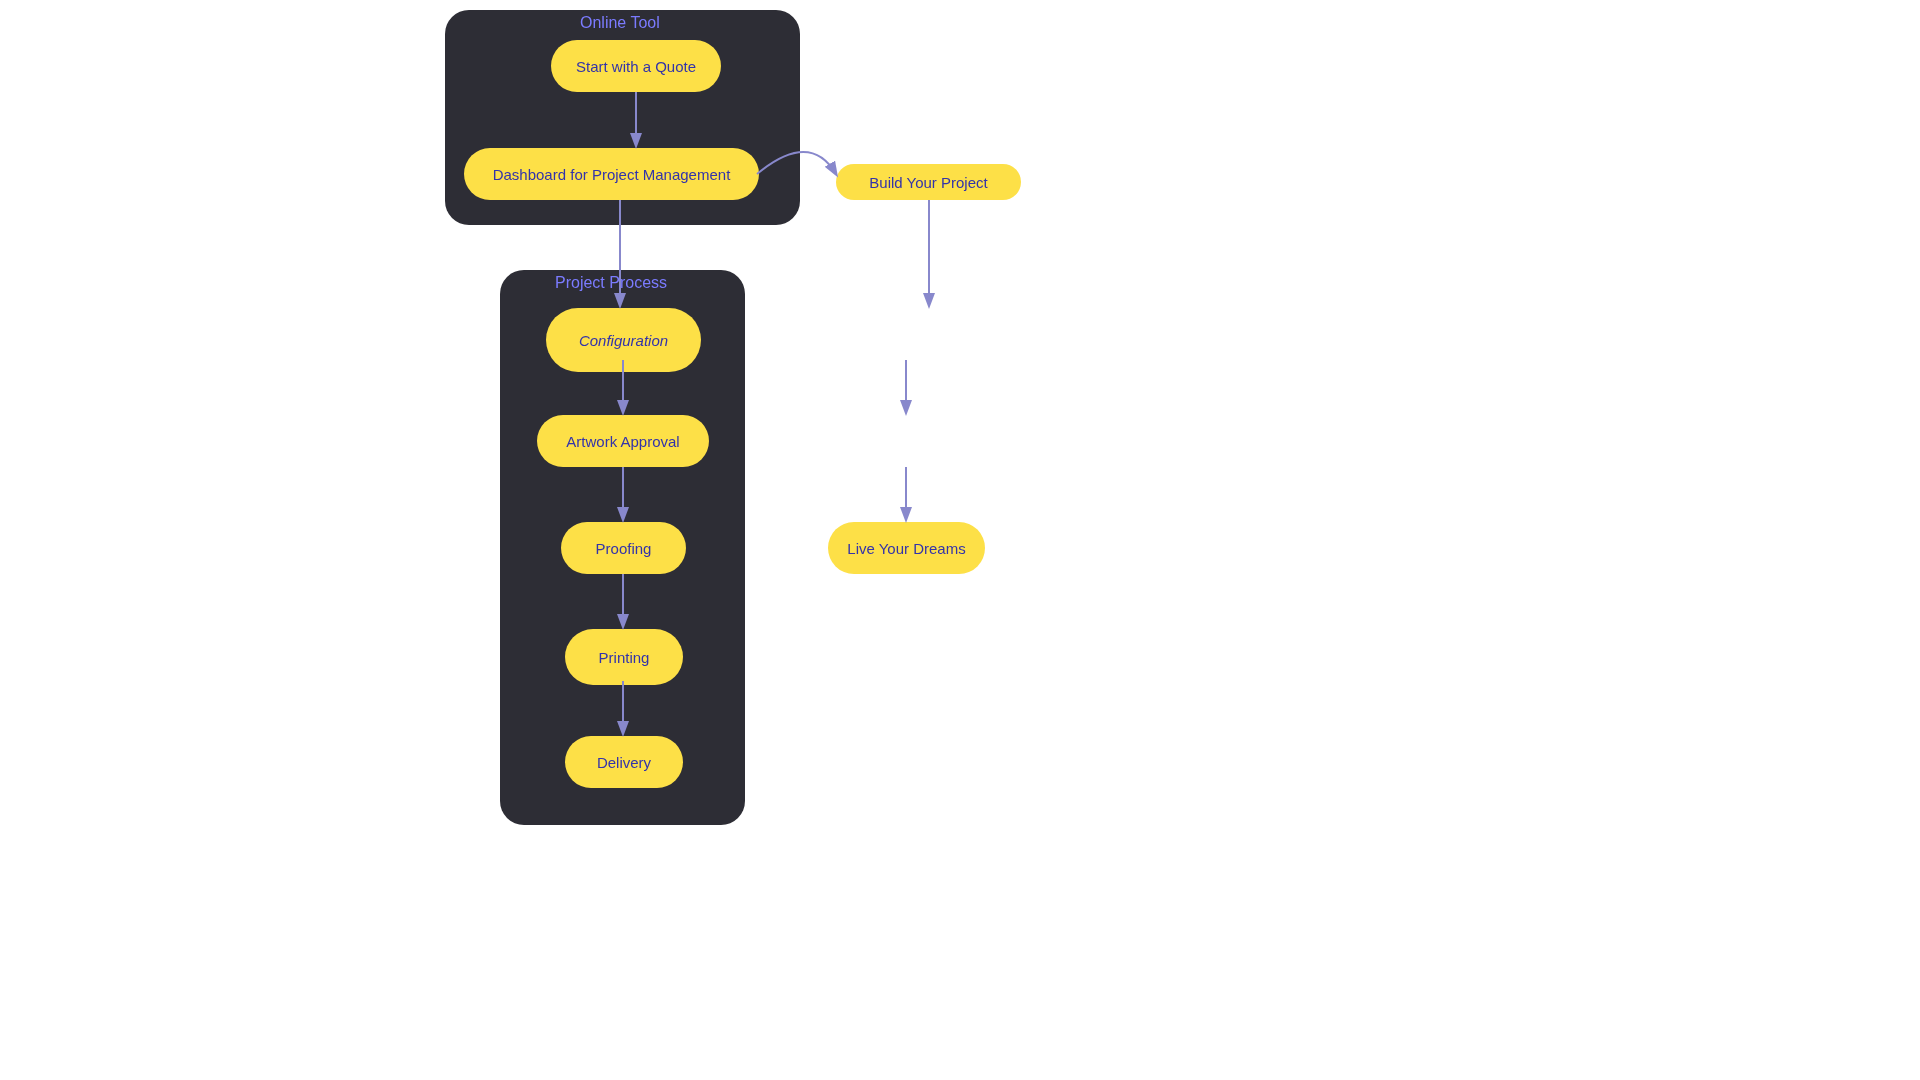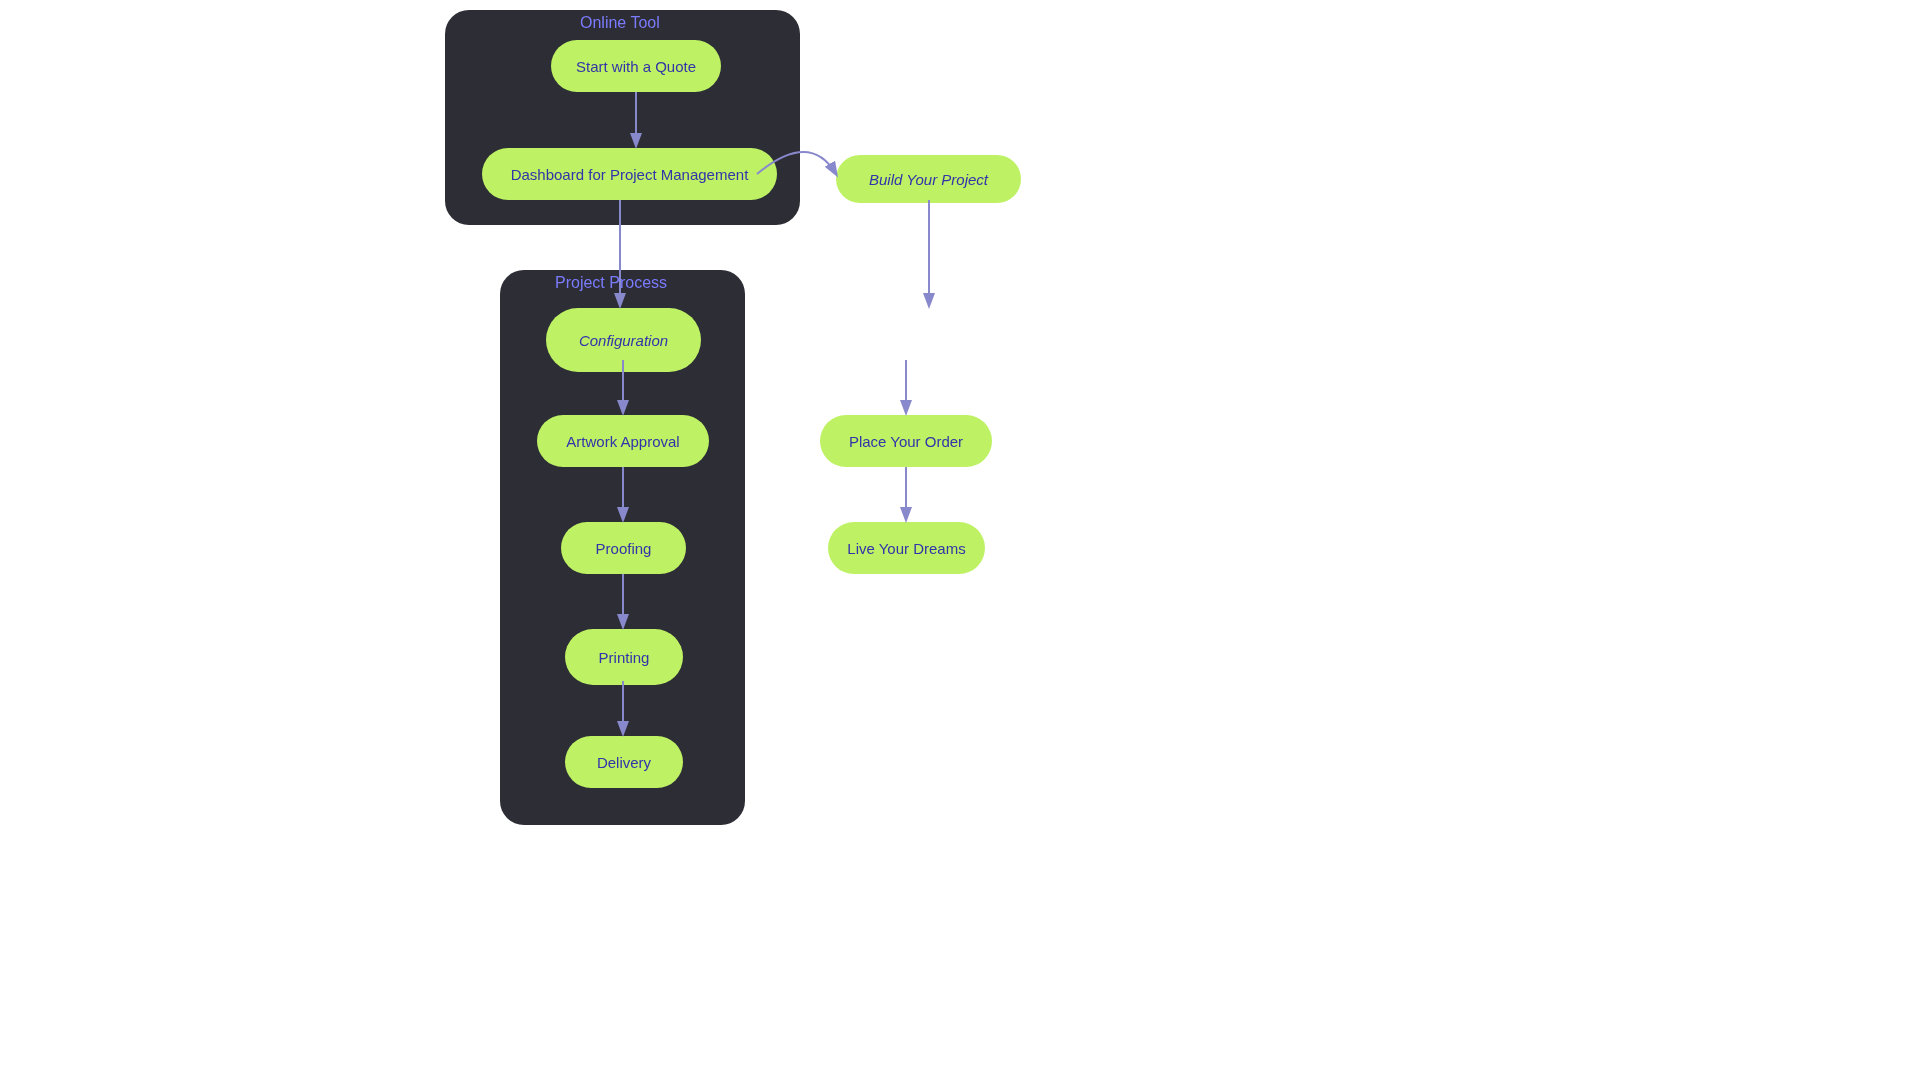--- a/index.html
+++ b/index.html
@@ -31,21 +31,21 @@
       position: absolute;
       color: #7b7bff;
       font-size: 16px;
       font-weight: 500;
       text-align: center;
     }
 
     
     .node {
       position: absolute;
-      background: #bef264;
+      background: #fde047;
       border-radius: 50px;
       display: flex;
       align-items: center;
       justify-content: center;
       color: #3333aa;
       font-size: 15px;
       font-weight: 500;
       text-align: center;
       padding: 8px 16px;
     }
@@ -66,36 +66,35 @@
 <div class="diagram-container">
 
   <div class="group-box" style="left:445px; top:10px; width:355px; height:215px;"></div>
   <div class="group-box" style="left:500px; top:270px; width:245px; height:555px;"></div>
 
   <div class="group-label" style="left:580px; top:14px;">Online Tool</div>
   <div class="group-label" style="left:555px; top:274px;">Project Process</div>
 
   <div class="node" style="left:551px; top:40px; width:170px; height:52px;">Start with a Quote</div>
 
-  <div class="node" style="left:482px; top:148px; width:295px; height:52px;">Dashboard for Project Management</div>
+  <div class="node" style="left:464px; top:148px; width:295px; height:52px;">Dashboard for Project Management</div>
 
-  <div class="node" style="left:836px; top:155px; width:185px; height:48px;font-style:italic;">Build Your Project</div>
+  <div class="node" style="left:836px; top:164px; width:185px; height:36px;">Build Your Project</div>
 
   <div class="node" style="left:546px; top:308px; width:155px; height:64px;font-style:italic;">Configuration</div>
 
   <div class="node" style="left:537px; top:415px; width:172px; height:52px;text-align:center;">Artwork Approval</div>
 
   <div class="node" style="left:561px; top:522px; width:125px; height:52px;">Proofing</div>
 
   <div class="node" style="left:565px; top:629px; width:118px; height:56px;">Printing</div>
 
   <div class="node" style="left:565px; top:736px; width:118px; height:52px;">Delivery</div>
 
 
-  <div class="node" style="left:820px; top:415px; width:172px; height:52px;">Place Your Order</div>
 
   <div class="node" style="left:828px; top:522px; width:157px; height:52px;">Live Your Dreams</div>
 
   <svg class="arrows-svg">
     <defs>
       <marker id="arrowhead" markerWidth="8" markerHeight="8" refX="6" refY="3" orient="auto">
         <polygon points="0 0, 8 3, 0 6" fill="#8888cc"></polygon>
       </marker>
     </defs>
 

